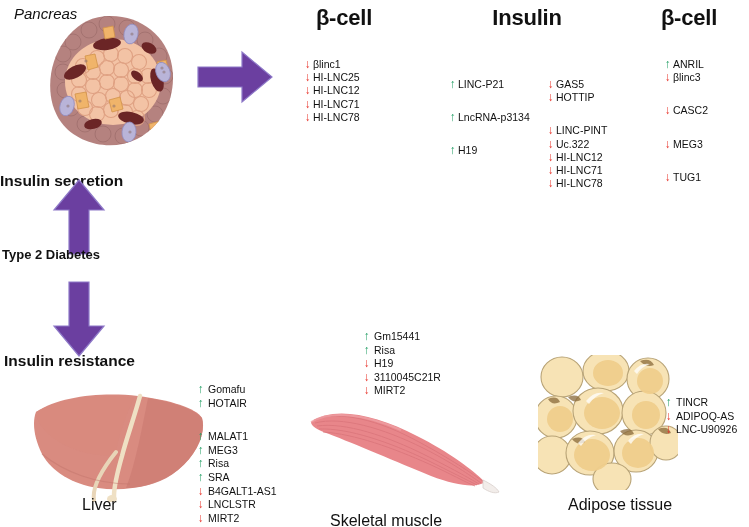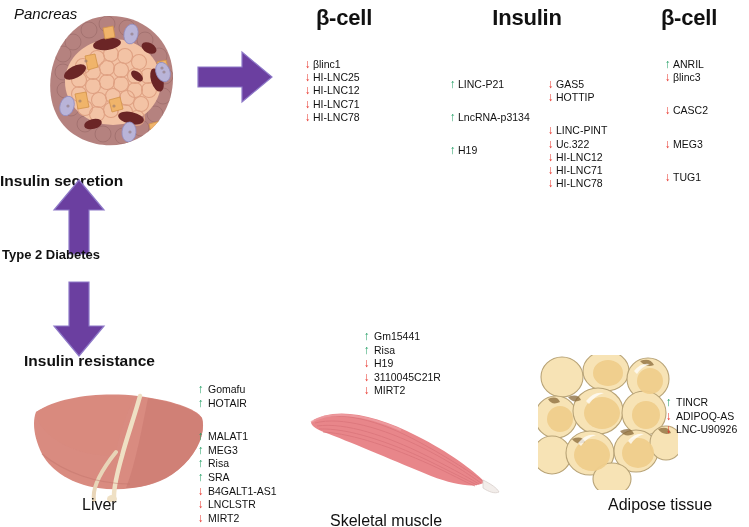--- a/index.html
+++ b/index.html
@@ -199,21 +199,21 @@
 </div>
 
 <div class="abs big-label" style="left:2px;top:247px;font-size:13px;">Type 2 Diabetes</div>
 
 <div class="abs arrow-vert" style="left:52px;top:280px;">
   <svg width="54" height="78" viewBox="0 0 54 78">
     <path d="M27 76 L52 46 H37 V2 H17 V46 H2 Z" fill="#6B3FA0" stroke="#8E79C8" stroke-width="1.2"></path>
   </svg>
 </div>
 
-<div class="abs big-label" style="left:24px;top:352px;">Insulin resistance</div>
+<div class="abs big-label" style="left:4px;top:352px;">Insulin resistance</div>
 
 <div class="abs" style="left:281px;top:8px;width:126px;">
   <div class="col-title">β-cell</div>
 </div>
 <div class="abs gene-list" id="list-bcd" style="left:303px;top:58px;">
     <div class="gene-row">
       <span class="arw down">↓</span>
       <span class="nm">βlinc1</span>
     </div>
     <div class="gene-row">
@@ -449,13 +449,13 @@
     </div>
     <div class="gene-row">
       <span class="arw down">↓</span>
       <span class="nm">ADIPOQ-AS</span>
     </div>
     <div class="gene-row">
       <span class="arw down">↓</span>
       <span class="nm">LNC-U90926</span>
     </div>
   </div>
-<div class="abs tissue-label" style="left:568px;top:496px;margin-left:40px;">Adipose tissue</div>
+<div class="abs tissue-label" style="left:568px;top:496px;">Adipose tissue</div>
 
 </body></html>

